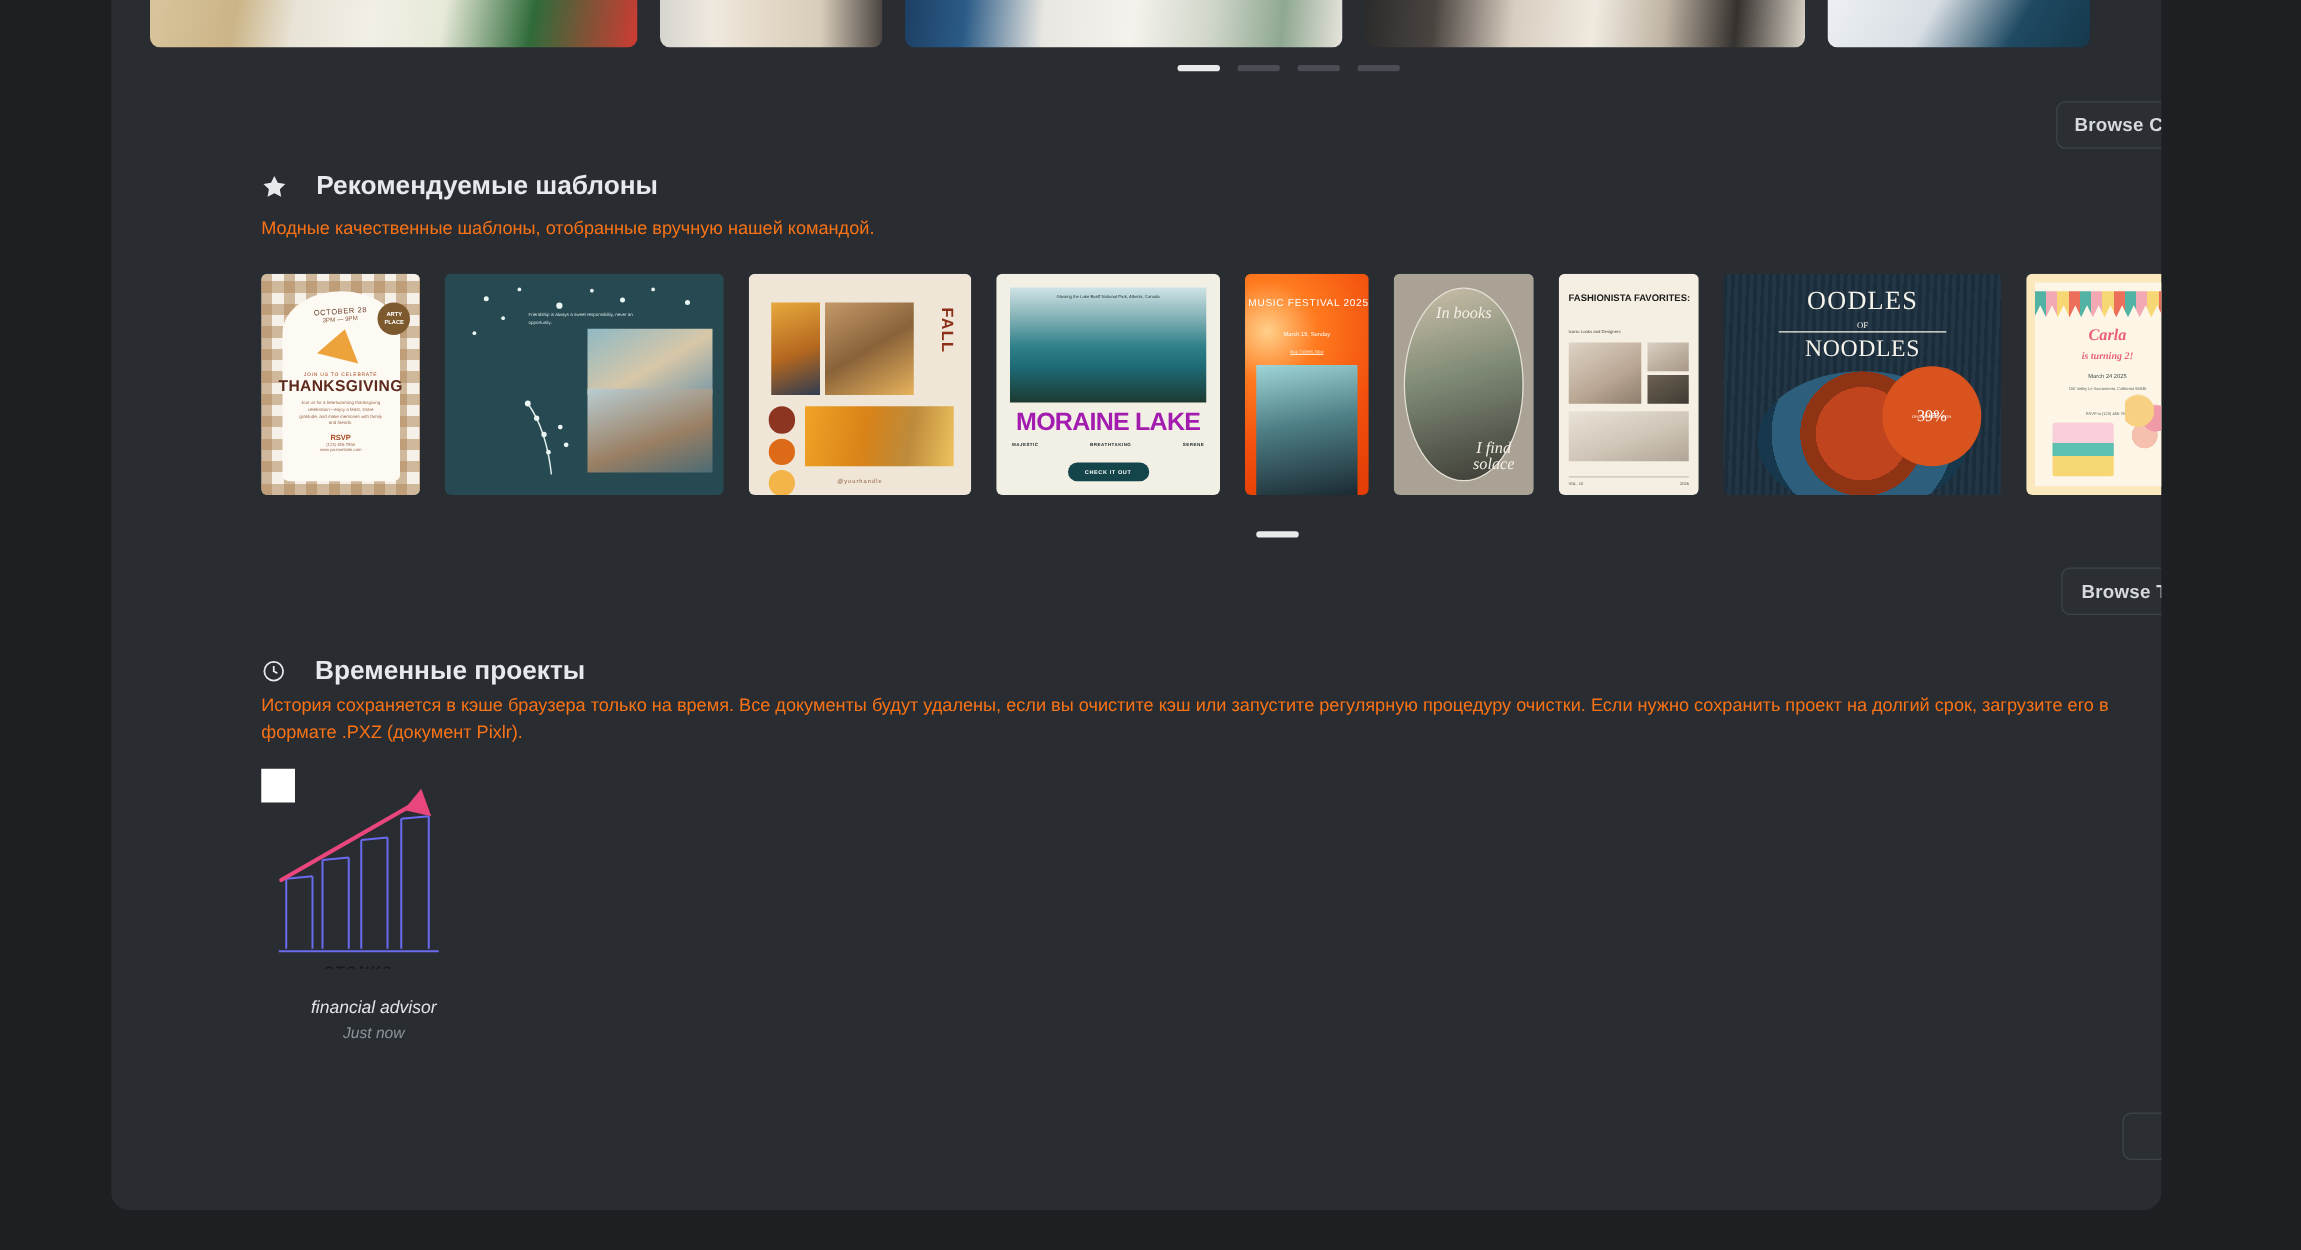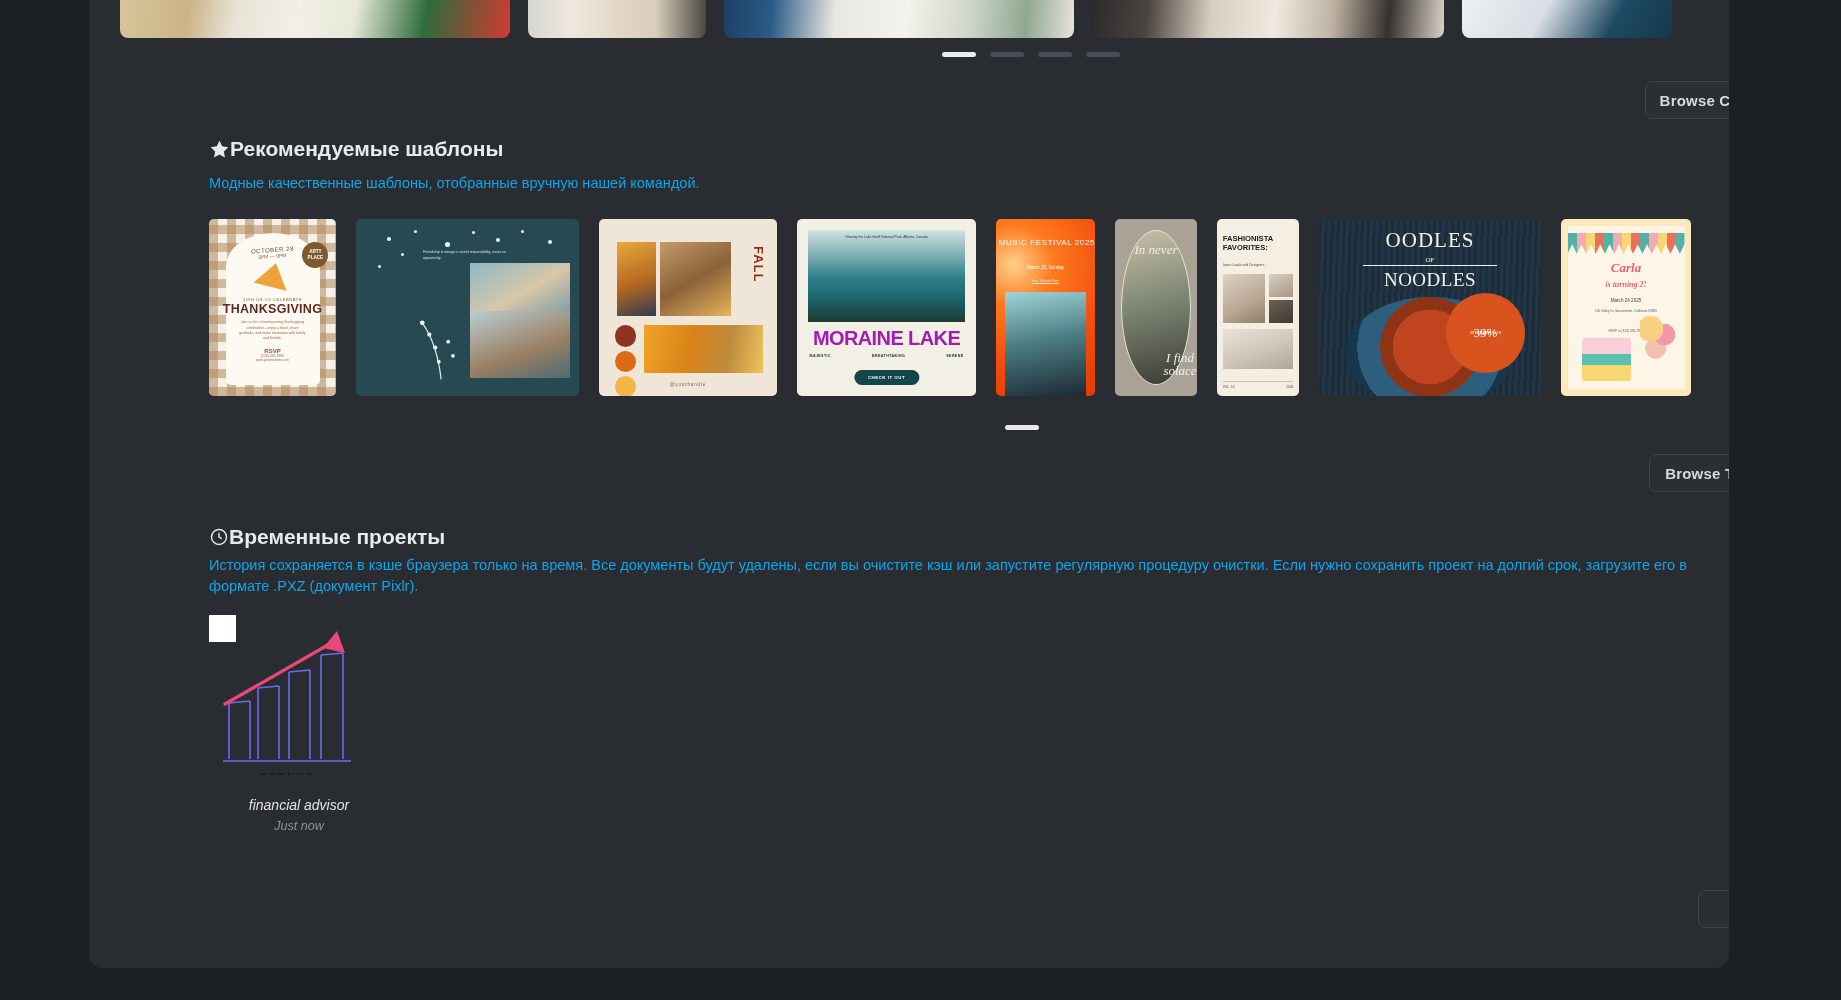--- a/index.html
+++ b/index.html
@@ -71,26 +71,26 @@
     cursor: pointer;
     letter-spacing: .2px;
   }
   .browse-collections { left: 1556px; top: 91px; width: 172px; height: 38px; }
   .browse-templates  { left: 1560px; top: 464px; width: 167px; height: 38px; }
   .view-all          { left: 1609px; top: 900px; width: 119px; height: 38px; }
 
   
   .sec-title {
     position: absolute;
-    display: flex; align-items: center; gap: 0;
+    display: flex; align-items: center; gap: 23px;
     color: #e7eaed; font-size: 21px; font-weight: bold;
   }
   .sec-sub {
     position: absolute;
-    color: #0ea5e9; font-size: 14.5px; line-height: 1.45;
+    color: #f97316; font-size: 14.5px; line-height: 1.45;
   }
   .st-templates { left: 120px; top: 147px; }
   .ss-templates { left: 120px; top: 183px; }
   .st-temp-proj { left: 120px; top: 535px; }
   .ss-temp-proj { left: 120px; top: 565px; width: 1520px; }
 
   .icon-star { width: 21px; height: 21px; fill: #e7eaed; display: block; }
   .icon-clock { width: 20px; height: 20px; display: block; }
 
   
@@ -98,21 +98,21 @@
     position: absolute; left: 120px; top: 229px;
     height: 177px; display: flex; align-items: center; gap: 20px;
   }
   .tpl {
     height: 177px; flex: none; border-radius: 5px;
     overflow: hidden; position: relative; cursor: pointer;
     background: #2f3338;
   }
   .w-127 { width: 127px; } .w-223 { width: 223px; }
   .w-178 { width: 178px; } .w-179 { width: 179px; }
-  .w-99  { width: 99px;  } .w-100 { width: 82px; }
+  .w-99  { width: 99px;  } .w-100 { width: 112px; }
   .w-222 { width: 222px; } .w-130 { width: 130px; }
 
   .tplinner { position: absolute; inset: 0; }
 
   
   .thx {
     background:
       repeating-linear-gradient(0deg, rgba(176,137,92,.55) 0 9px, rgba(255,255,255,0) 9px 18px),
       repeating-linear-gradient(90deg, rgba(176,137,92,.55) 0 9px, rgba(255,255,255,0) 9px 18px),
       #f6f1e8;
@@ -396,21 +396,21 @@
 2025</div>
           <div class="mus-d">March 15, Sunday</div>
           <div class="mus-l">Buy Tickets Now</div>
           <div class="mus-img"></div>
         </div>
       </div>
 
       <div class="tpl w-100">
         <div class="tplinner bks">
           <div class="bks-oval"></div>
-          <div class="bks-t1">In never</div>
+          <div class="bks-t1">In books</div>
           <div class="bks-t2">I find
 solace</div>
         </div>
       </div>
 
       <div class="tpl w-100">
         <div class="tplinner fsh">
           <div class="fsh-t">FASHIONISTA
 FAVORITES:</div>
           <div class="fsh-s">Iconic Looks and Designers</div>

